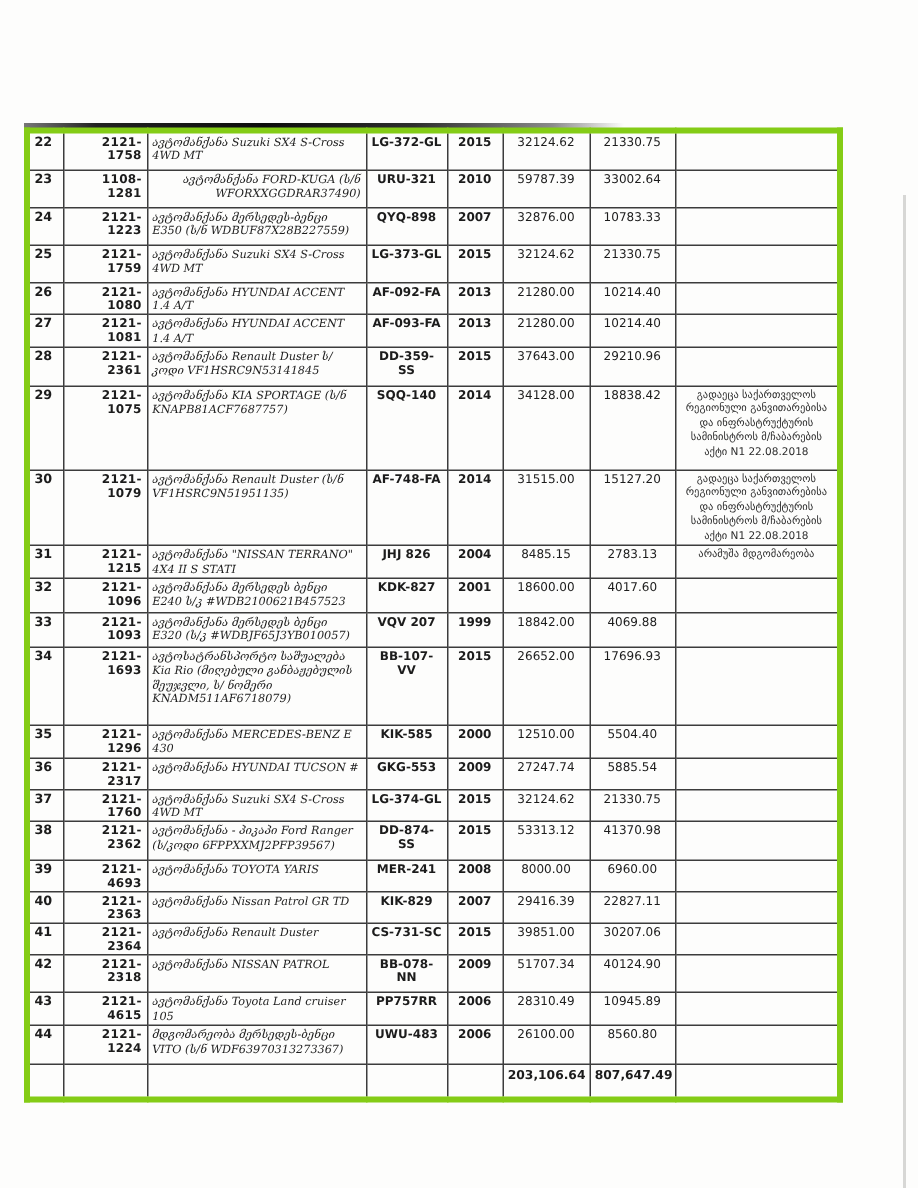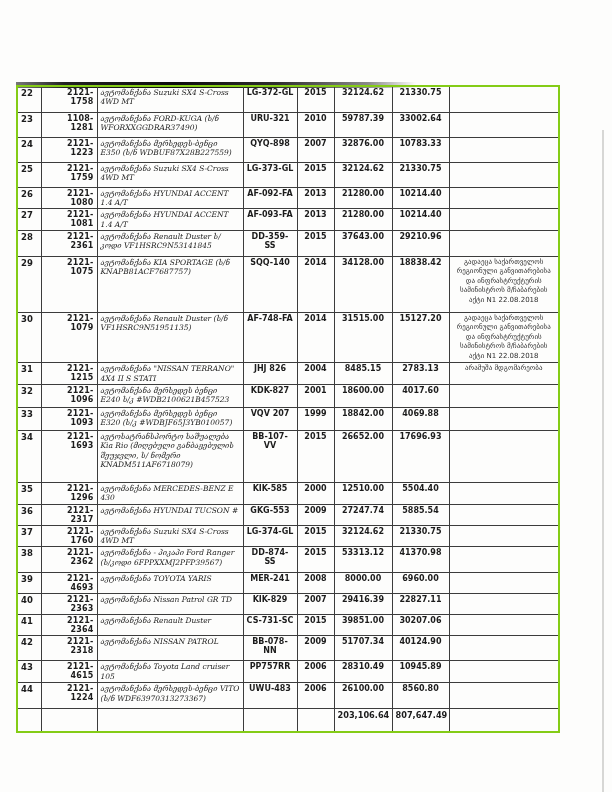--- a/index.html
+++ b/index.html
@@ -26,21 +26,21 @@
     border-collapse:collapse;
     width:542px;
     table-layout:fixed;
   }
   table.inv td{
     border:1px solid #3c3c3c;
     padding:1px 3px;
     vertical-align:top;
     overflow:hidden;
   }
-  table.inv{border:2px solid #84cc16;}
+  table.inv{border:4px solid #84cc16;}
   td.c-num{
     vertical-align:bottom;
     font-family:"DejaVu Sans",sans-serif;
     font-size:8.5px;font-weight:600;
     padding-left:5px;padding-bottom:2px;
   }
   td.c-code{
     text-align:right;vertical-align:middle;
     font-family:"DejaVu Sans",sans-serif;
     font-size:8px;font-weight:700;letter-spacing:.2px;
@@ -51,21 +51,21 @@
     font-family:"DejaVu Serif","DejaVu Sans",serif;
   }
   td.c-plate,td.c-year{
     text-align:center;vertical-align:middle;
     font-family:"DejaVu Sans",sans-serif;
     font-size:8px;font-weight:600;
   }
   td.c-val1,td.c-val2{
     text-align:center;vertical-align:middle;
     font-family:"DejaVu Sans",sans-serif;
-    font-size:8px;font-weight:700;
+    font-size:8px;font-weight:400;
   }
   td.c-note{
     text-align:center;vertical-align:middle;
     font-size:7px;line-height:1.35;
     font-family:"DejaVu Sans",sans-serif;
     color:#2b2b2b;
   }
   
   tbody tr{height:18px;}
   tbody tr:nth-child(1),tbody tr:nth-child(7){height:26px;}
@@ -108,21 +108,21 @@
           <td class="c-desc">ავტომანქანა Suzuki SX4 S-Cross 4WD MT</td>
           <td class="c-plate">LG-372-GL</td>
           <td class="c-year">2015</td>
           <td class="c-val1">32124.62</td>
           <td class="c-val2">21330.75</td>
           <td class="c-note"></td>
         </tr>
         <tr>
           <td class="c-num">23</td>
           <td class="c-code">1108-1281</td>
-          <td class="c-desc" style="text-align: left;">ავტომანქანა FORD-KUGA (ს/ნ WFORXXGGDRAR37490)</td>
+          <td class="c-desc" style="text-align: right;">ავტომანქანა FORD-KUGA (ს/ნ WFORXXGGDRAR37490)</td>
           <td class="c-plate">URU-321</td>
           <td class="c-year">2010</td>
           <td class="c-val1">59787.39</td>
           <td class="c-val2">33002.64</td>
           <td class="c-note"></td>
         </tr>
         <tr>
           <td class="c-num">24</td>
           <td class="c-code">2121-1223</td>
           <td class="c-desc">ავტომანქანა მერსედეს-ბენცი E350 (ს/ნ WDBUF87X28B227559)</td>
@@ -318,21 +318,21 @@
           <td class="c-desc">ავტომანქანა Toyota Land cruiser 105</td>
           <td class="c-plate">PP757RR</td>
           <td class="c-year">2006</td>
           <td class="c-val1">28310.49</td>
           <td class="c-val2">10945.89</td>
           <td class="c-note"></td>
         </tr>
         <tr>
           <td class="c-num">44</td>
           <td class="c-code">2121-1224</td>
-          <td class="c-desc">ავტომანქანა მერსედეს-ბენცი VITO (ს/ნ WDF63970313273367)</td>
+          <td class="c-desc">მდგომარეობა მერსედეს-ბენცი VITO (ს/ნ WDF63970313273367)</td>
           <td class="c-plate">UWU-483</td>
           <td class="c-year">2006</td>
           <td class="c-val1">26100.00</td>
           <td class="c-val2">8560.80</td>
           <td class="c-note"></td>
         </tr>
         <tr class="totals">
           <td class="c-num"></td>
           <td class="c-code"></td>
           <td class="c-desc"></td>

